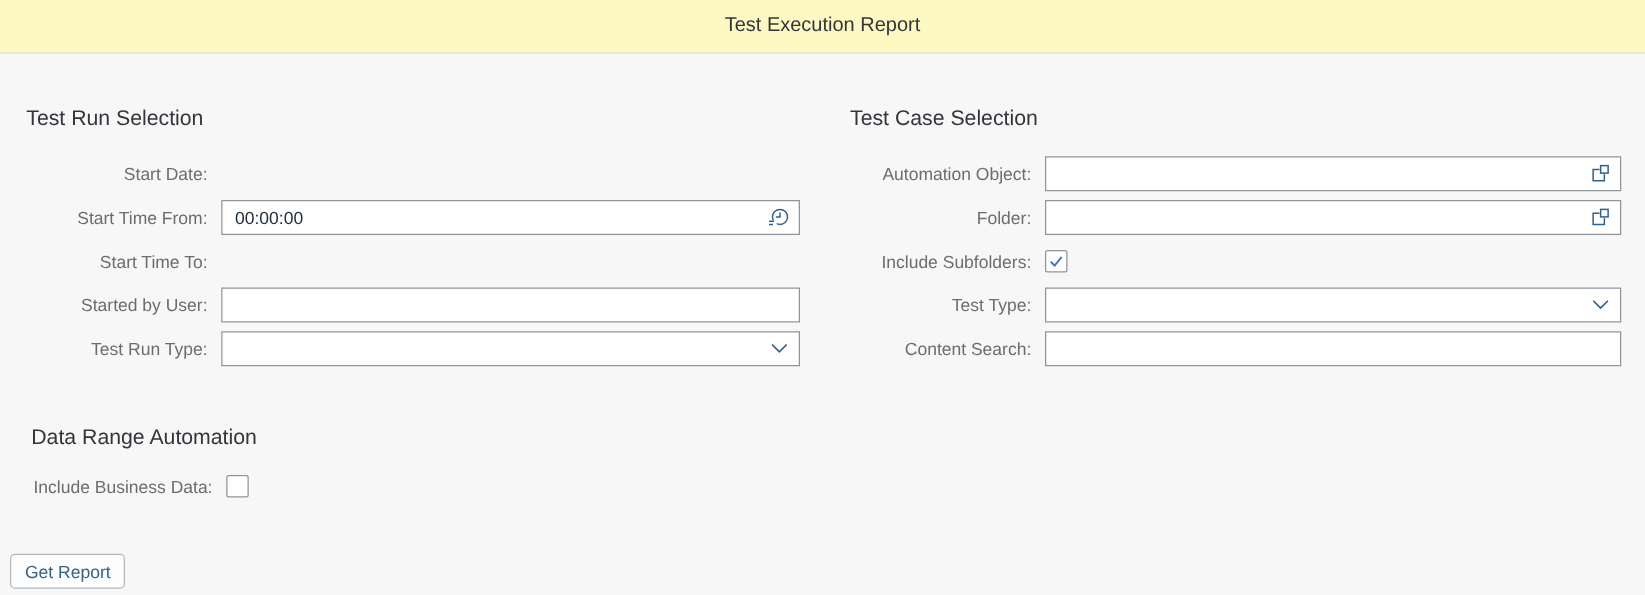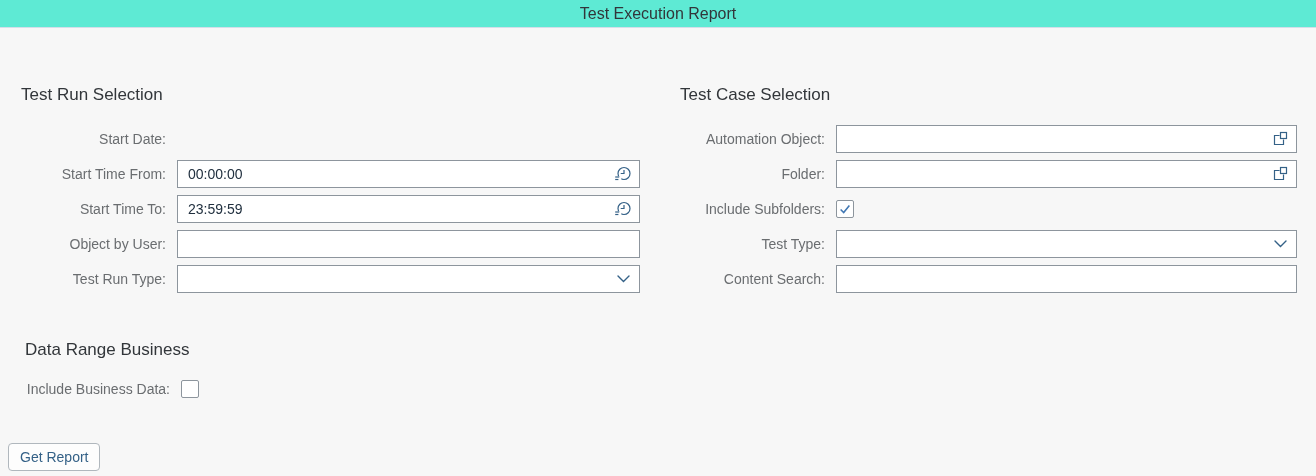--- a/index.html
+++ b/index.html
@@ -4,21 +4,21 @@
 <style>
   * { box-sizing: border-box; }
   html, body { margin: 0; padding: 0; }
   body {
     width: 1316px; height: 476px; overflow: hidden;
     background: #f7f7f7;
     font-family: "Liberation Sans", sans-serif;
     position: relative;
   }
   .titlebar {
-    height: 28px; background: #5eead4; border-bottom: 1px solid #d5dee9;
+    height: 43px; background: #fef9c3; border-bottom: 1px solid #d5dee9;
     display: flex; align-items: center; justify-content: center;
   }
   .titlebar .title { font-size: 16px; color: #32363a; }
 
   .section { position: absolute; }
   .section h2 {
     font-size: 17px; font-weight: 400; color: #32363a;
     margin: 0 0 21px 0; line-height: 18px;
   }
   .sec-test-run   { left: 16px;  top: 86px;  }
@@ -91,36 +91,24 @@
           <polyline points="10,4 10,7.5 6.7,7.5" fill="none" stroke="#346187" stroke-width="1.2"></polyline>
           <line x1="1.2" y1="11" x2="5.2" y2="11" stroke="#346187" stroke-width="1.2"></line>
           <line x1="1.2" y1="13.5" x2="4.4" y2="13.5" stroke="#346187" stroke-width="1.2"></line>
         </svg>
       </span>
     </div>
   </div>
 
   <div class="row">
     <label class="lbl">Start Time To:</label>
-    <div class="field w-left">
-      <input class="fin" value="23:59:59" style="">
-      <span class="icon-btn">
-        <svg width="18" height="16" viewBox="0 0 18 16">
-          <circle cx="10" cy="7.5" r="6" fill="none" stroke="#346187" stroke-width="1.2"></circle>
-          <rect x="3.0" y="10.3" width="4.4" height="5.2" fill="#ffffff"></rect>
-          <polyline points="10,4 10,7.5 6.7,7.5" fill="none" stroke="#346187" stroke-width="1.2"></polyline>
-          <line x1="1.2" y1="11" x2="5.2" y2="11" stroke="#346187" stroke-width="1.2"></line>
-          <line x1="1.2" y1="13.5" x2="4.4" y2="13.5" stroke="#346187" stroke-width="1.2"></line>
-        </svg>
-      </span>
-    </div>
   </div>
 
   <div class="row">
-    <label class="lbl">Object by User:</label>
+    <label class="lbl">Started by User:</label>
     <div class="field w-left">
       <input class="fin" value="" style="">
     </div>
   </div>
 
   <div class="row">
     <label class="lbl">Test Run Type:</label>
     <div class="field w-left">
       <input class="fin" value="" style="">
       <span class="icon-btn">
@@ -184,21 +172,21 @@
 
   <div class="row">
     <label class="lbl">Content Search:</label>
     <div class="field w-right">
       <input class="fin" value="" style="">
     </div>
   </div>
 </section>
 
 <section class="section sec-data-range">
-  <h2>Data Range Business</h2>
+  <h2>Data Range Automation</h2>
 
   <div class="row tall">
     <label class="lbl">Include Business Data:</label>
     <span class="checkbox" data-checked="false">
       
     </span>
   </div>
 </section>
 
 <button class="get-report">Get Report</button>

